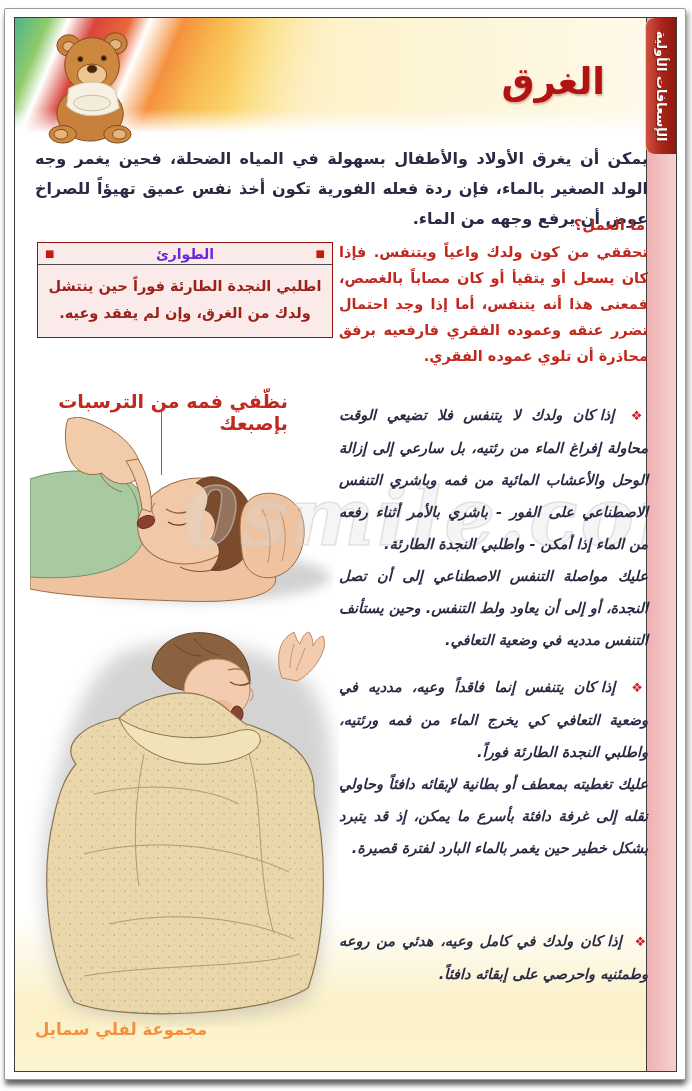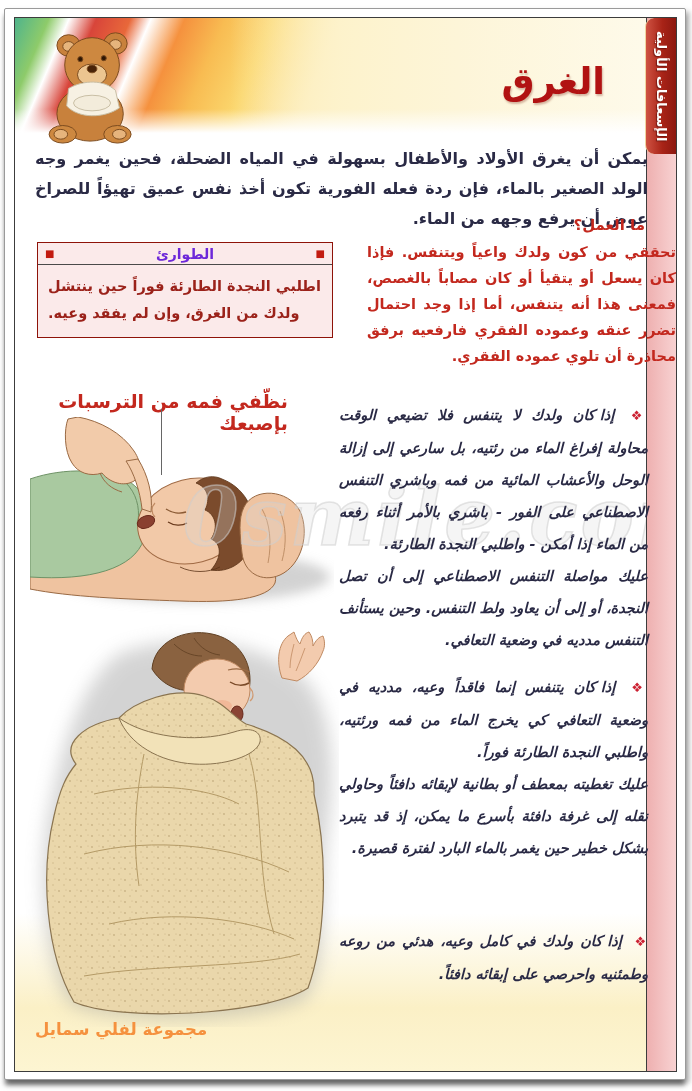--- a/index.html
+++ b/index.html
@@ -28,27 +28,27 @@
        linear-gradient(113deg,#4fb48c 0%,#8ecb6a 5%,#ffffff 8%,#d8453a 12%,#e8683a 17%,#ffffff 20%,#f5913e 25%,#f8bc52 31%,#fbd76e 38%,#fdeab2 48%,#fdf4d0 62%,#fdf6da 100%);}
   .banner::after{content:"";position:absolute;left:0;right:0;bottom:-1px;height:26px;
        background:linear-gradient(to bottom,rgba(255,255,255,0),#ffffff 92%);}
   .page-title{position:absolute;top:42px;right:42px;font-size:37px;font-weight:bold;color:#b11212;
        text-shadow:1px 2px 2px rgba(140,60,40,.35);z-index:2;direction:rtl;}
   .teddy{position:absolute;left:10px;top:6px;z-index:2;}
   
   .ar{direction:rtl;font-weight:bold;color:#2a2a45;position:absolute;z-index:5;}
   .intro{left:20px;top:126px;width:613px;font-size:16px;line-height:30px;text-align:justify;}
   .heading{right:31px;top:198px;font-size:15px;color:#c3281e;}
-  .red-para{left:324px;top:221px;width:309px;font-size:14.5px;line-height:26px;text-align:justify;color:#c3281e;margin-left:28px;}
+  .red-para{left:324px;top:221px;width:309px;font-size:14.5px;line-height:26px;text-align:justify;color:#c3281e;}
   .emergency{left:22px;top:224px;width:294px;background:#fbeaea;border:1px solid #8e1309;z-index:5;position:absolute;direction:rtl;}
   .em-head{display:flex;align-items:center;justify-content:space-between;padding:3px 7px 2px 7px;
            border-bottom:1px solid #4a4a4a;}
   .em-title{color:#6d28d9;font-weight:bold;font-size:14px;}
   .sq{color:#c21b10;font-size:10px;line-height:10px;}
-  .em-body{padding:8px 10px 10px 10px;color:#9b221a;font-weight:bold;font-size:14.5px;line-height:27px;text-align:left;}
+  .em-body{padding:8px 10px 10px 10px;color:#9b221a;font-weight:bold;font-size:14.5px;line-height:27px;text-align:center;}
   .cap{left:25px;top:372px;width:248px;font-size:19px;color:#c3281e;text-align:right;}
   .cap-line{position:absolute;left:146px;top:391px;width:1px;height:66px;background:#666;z-index:5;}
   .bullet{font-size:14.5px;line-height:32px;text-align:justify;font-style:italic;}
   .bullet1{left:324px;top:381px;width:309px;}
   .bullet2{left:324px;top:653px;width:309px;}
   .bullet3{left:324px;top:907px;width:309px;}
   .marker{color:#cc2233;font-size:13px;margin-left:6px;}
   .ill{position:absolute;z-index:2;}
   .ill1{left:15px;top:399px;}
   .ill2{left:9px;top:606px;}

